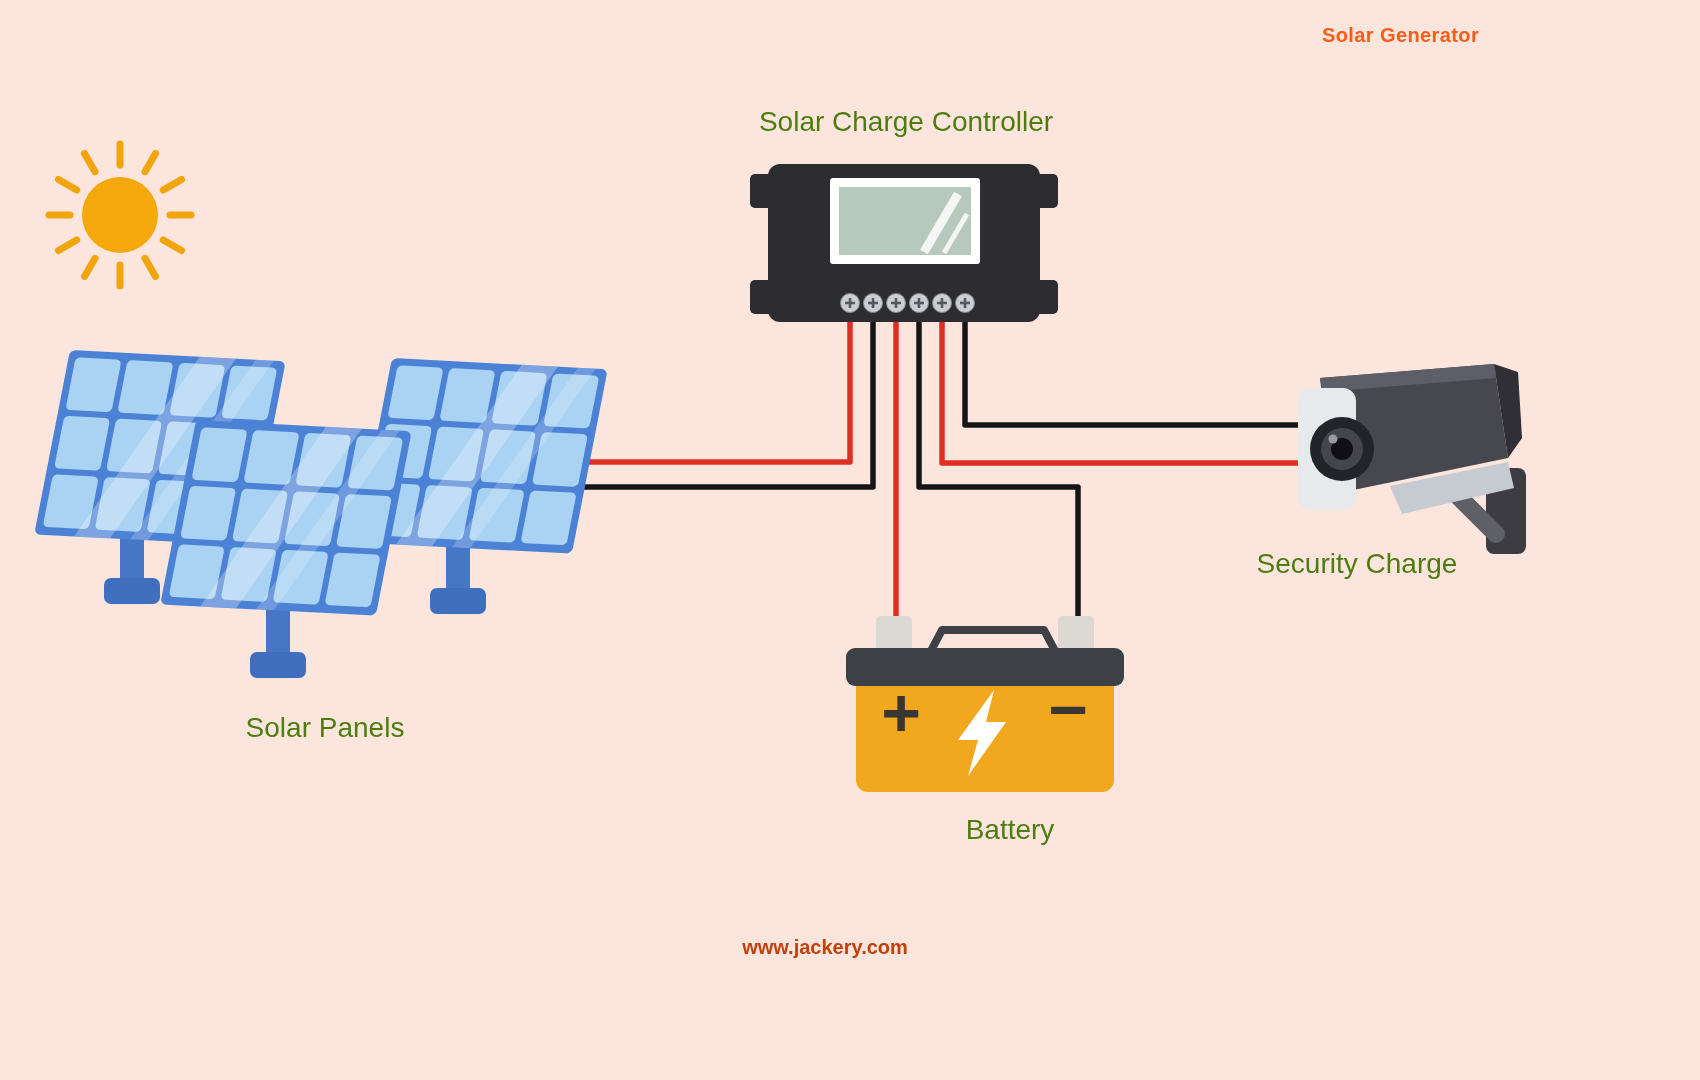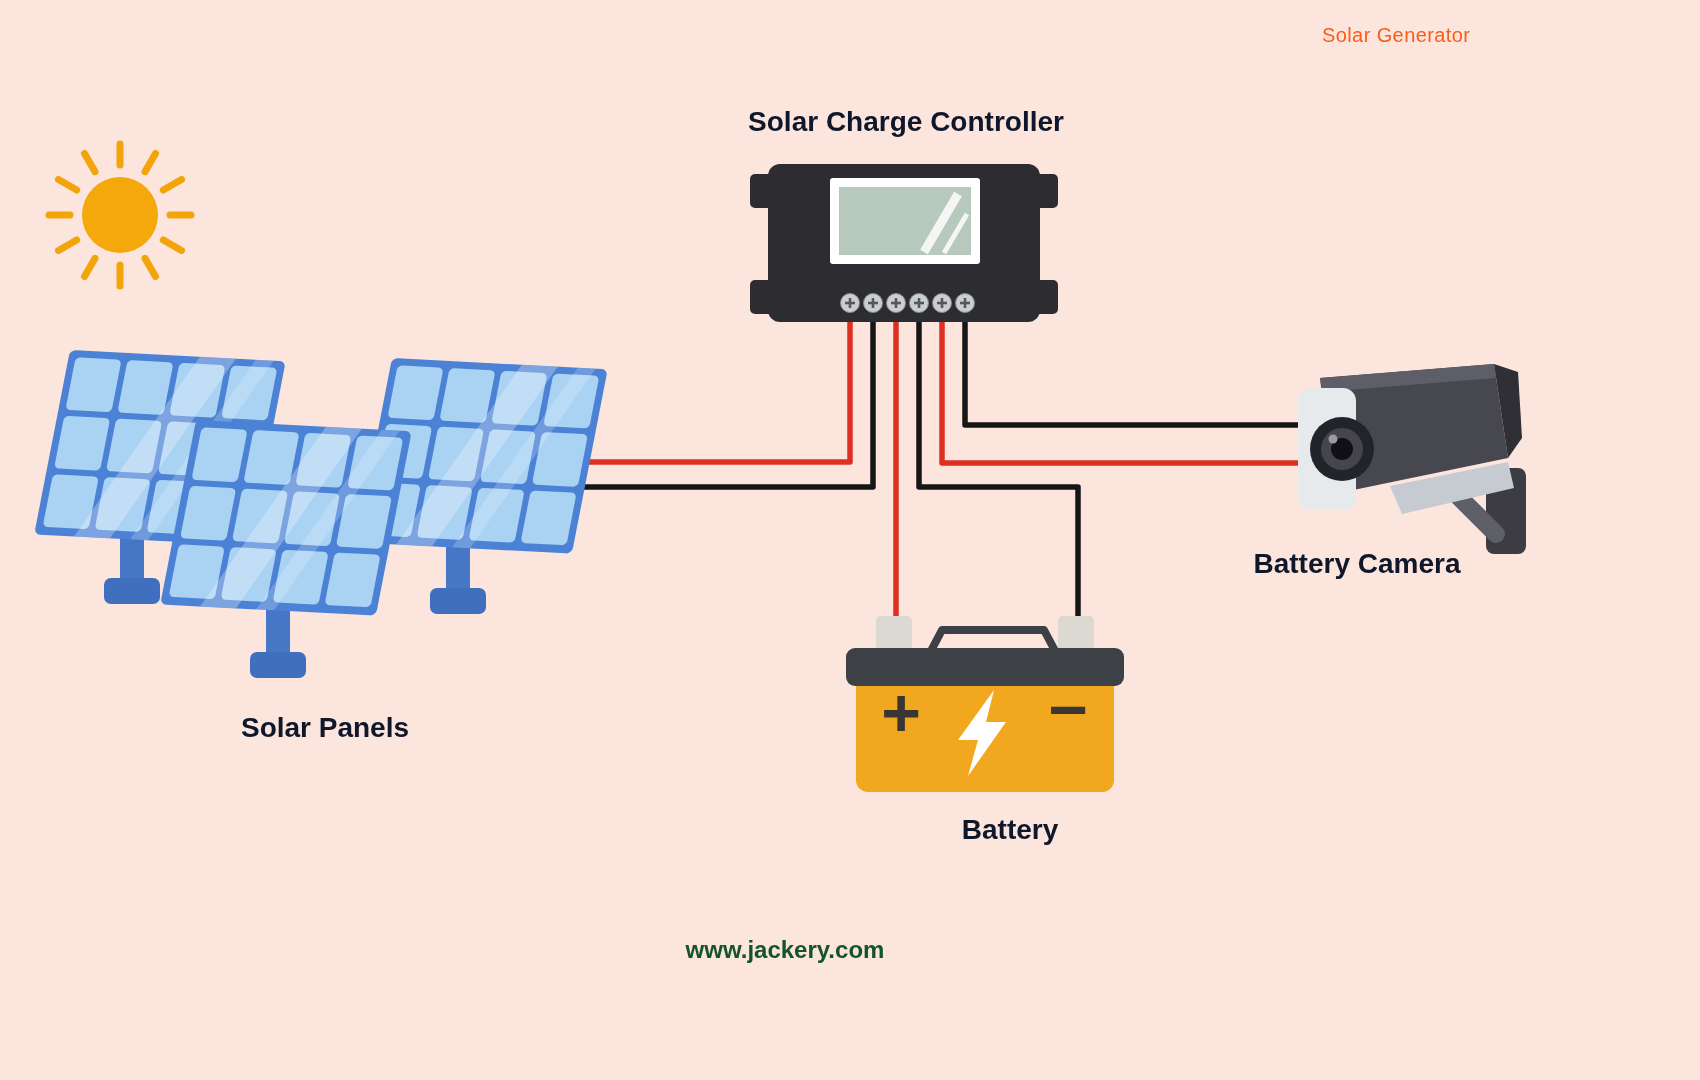--- a/index.html
+++ b/index.html
@@ -8,44 +8,45 @@
     font-family:"Liberation Sans", sans-serif;
     background:#fbe5dc;
     position:relative;
     overflow:hidden;
   }
   .stage { position:absolute; left:0; top:0; width:1700px; height:1080px; }
   svg.diagram { position:absolute; left:0; top:0; }
   .lbl {
     position:absolute;
     transform:translateX(-50%);
-    font-weight:700;
+    font-weight:400;
     font-size:28px;
-    color:#0f172a;
+    color:#4d7c0f;
     white-space:nowrap;
   }
   .sym {
     position:absolute;
     transform:translate(-50%,-50%);
     font-weight:700;
     font-size:68px;
     color:#3a3733;
     line-height:1;
   }
   .website {
     position:absolute;
     transform:translateX(-50%);
-    color:#14532d;
-    font-size:24px;
+    color:#c2410c;
+    font-size:20px;
     font-weight:600;
     white-space:nowrap;
+    margin-left:40px;
   }
   .logo { position:absolute; left:1322px; top:22px; color:#fa4e14; }
   .logo .name { font-size:50px; font-weight:800; letter-spacing:-1px; line-height:1.05; }
-  .logo .tagline { font-size:20px; font-weight:400; letter-spacing:0.4px; margin-top:2px; color:#fb5c1a; }
+  .logo .tagline { font-size:20px; font-weight:700; letter-spacing:0.4px; margin-top:2px; color:#fb5c1a; }
 </style>
 </head>
 <body>
 
 <div class="stage">
 
   <svg class="diagram" width="1700" height="1080" viewBox="0 0 1700 1080">
     <defs>
       <clipPath id="panelClip">
           <rect x="0" y="0" width="216" height="186" rx="6"></rect>
@@ -168,21 +169,21 @@
       <circle cx="1342" cy="449" r="21" fill="#45454e"></circle>
       <circle cx="1342" cy="449" r="11" fill="#101014"></circle>
       <circle cx="1333" cy="439" r="4.5" fill="#9a9aa4"></circle>
     </g>
   </svg>
 
   <div class="lbl" style="left:906px; top:106px">Solar Charge Controller</div>
 
   <div class="lbl" style="left:325px; top:712px">Solar Panels</div>
 
-  <div class="lbl" style="left:1357px; top:548px">Battery Camera</div>
+  <div class="lbl" style="left:1357px; top:548px">Security Charge</div>
 
   <div class="lbl" style="left:1010px; top:814px">Battery</div>
 
   <div class="sym" style="left:901px; top:712px">+</div>
 
   <div class="sym" style="left:1068px; top:709px">−</div>
 
   <div class="website" style="left:785px; top:936px">www.jackery.com</div>
 
   <div class="logo">

